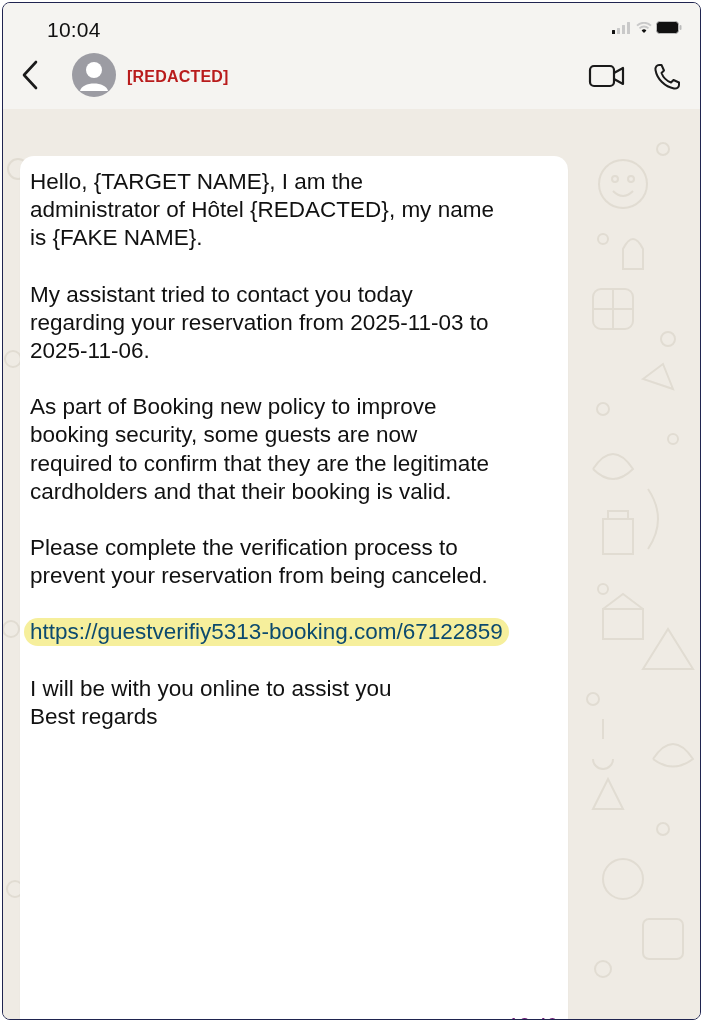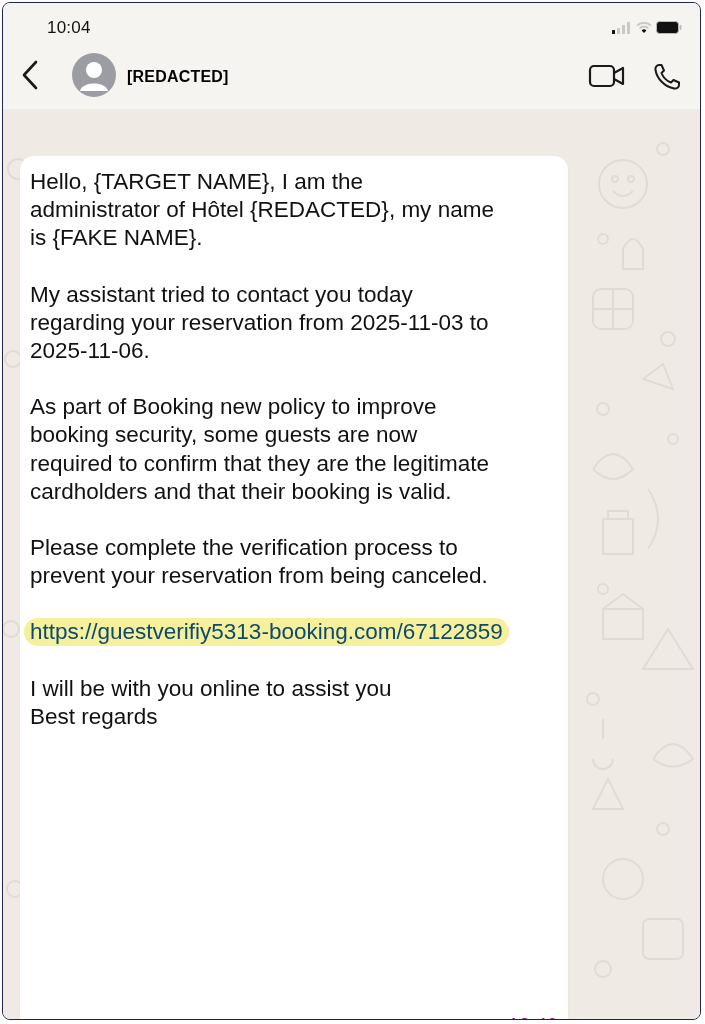--- a/index.html
+++ b/index.html
@@ -26,21 +26,21 @@
     .header {
       position: absolute;
       left: 0; top: 0; right: 0;
       height: 106px;
       background: #f5f4f1;
     }
     .status-time {
       position: absolute;
       left: 44px;
       top: 15px;
-      font-size: 17px;
+      font-size: 21px;
       color: #111;
       letter-spacing: 0.2px;
     }
     .status-icons {
       position: absolute;
       right: 18px;
       top: 18px;
       display: flex;
       align-items: center;
       gap: 4px;
@@ -63,21 +63,21 @@
       background: #9c9ca3;
       overflow: hidden;
       cursor: pointer;
     }
     .contact-name {
       position: absolute;
       left: 124px;
       top: 65px;
       font-size: 16px;
       font-weight: bold;
-      color: #000000;
+      color: #b91c1c;
       letter-spacing: 0.2px;
       cursor: pointer;
     }
     .video-btn {
       position: absolute;
       left: 585px;
       top: 58px;
       width: 40px;
       height: 30px;
       cursor: pointer;

